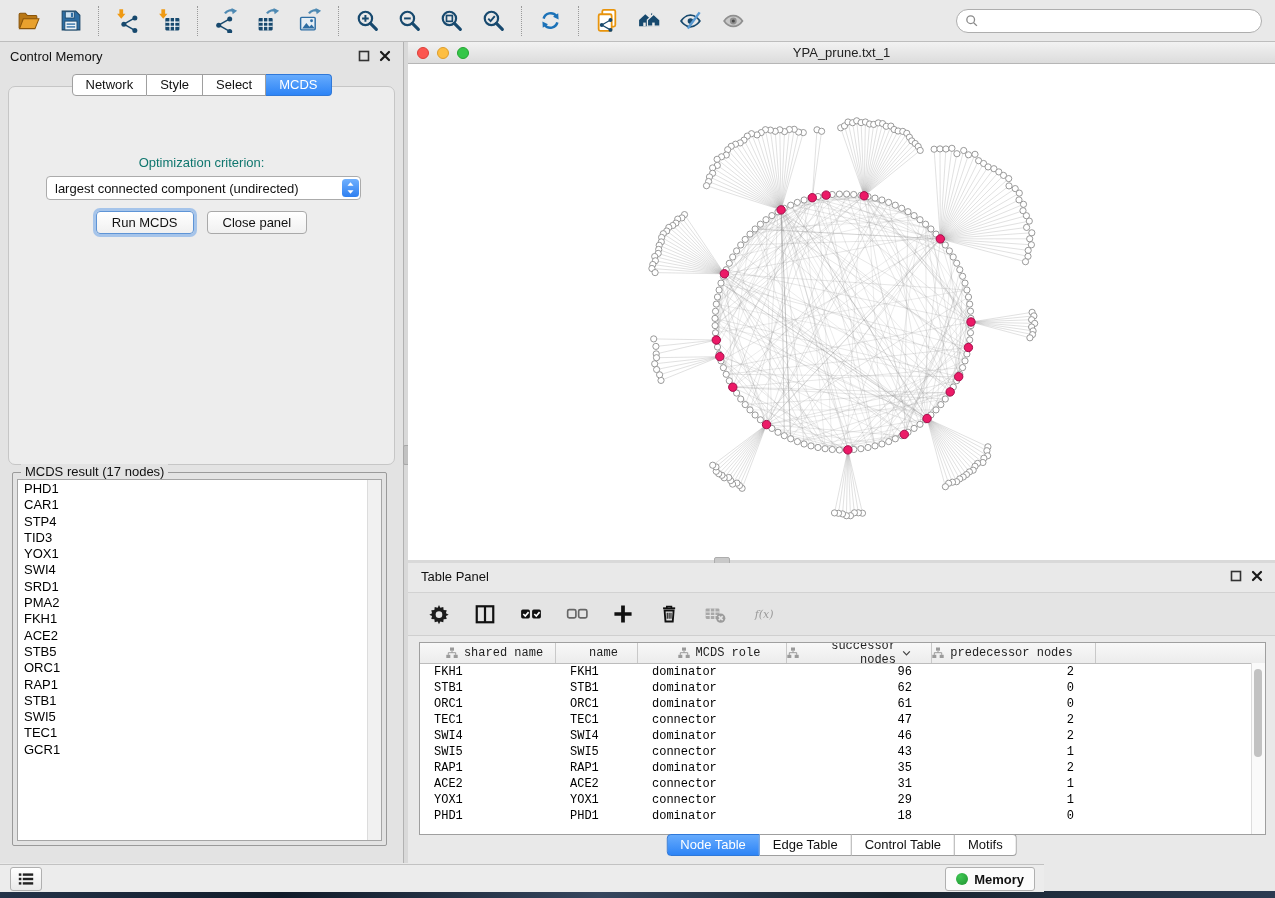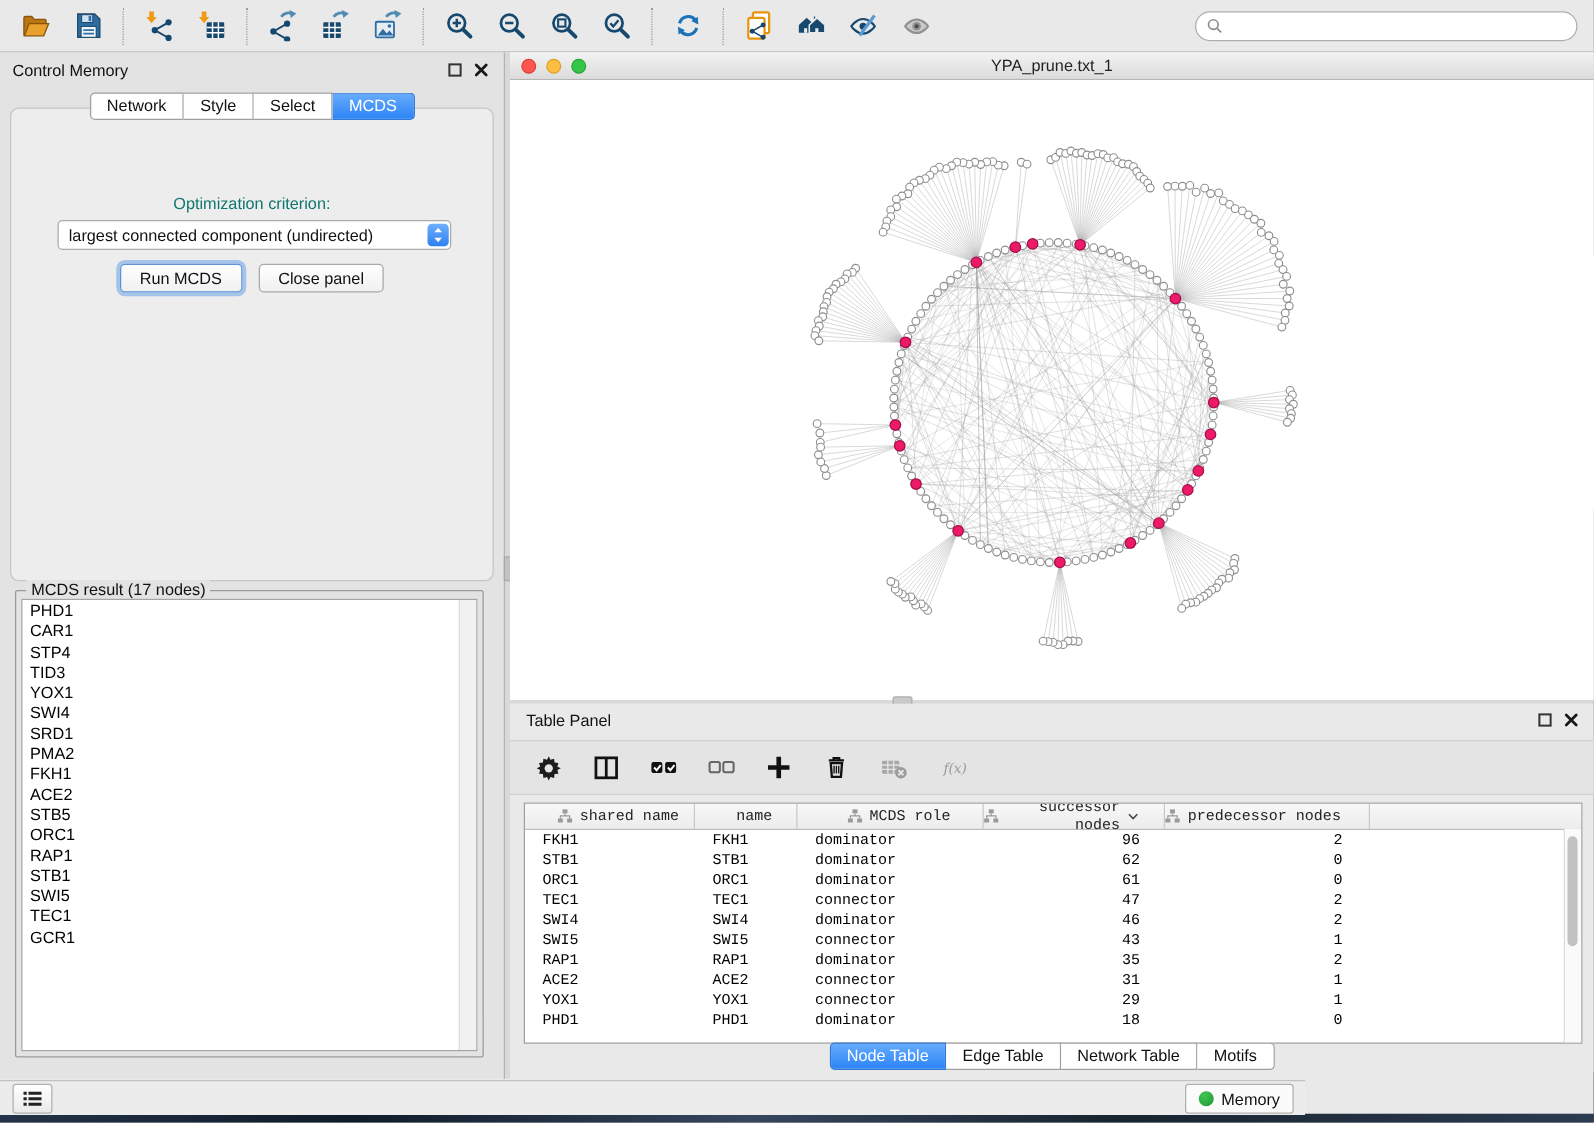--- a/index.html
+++ b/index.html
@@ -96,21 +96,21 @@
   .col1{width:82px;padding-left:14px;}
   .col2{width:149px;padding-left:14px;}
   .col3{width:145px;text-align:right;padding-right:20px;}
   .col4{width:164px;text-align:right;padding-right:22px;}
   .colfill{flex:1;}
   .tscroll{position:absolute;right:0;top:20px;bottom:0;width:13px;background:#fafafa;border-left:1px solid #ddd;}
   .tscroll .thumb{position:absolute;left:2px;top:6px;width:8px;height:88px;background:#c2c2c2;border-radius:4px;}
   .tp-tabs{left:50%;transform:translateX(-50%);top:271px;}
 
   
-  .statusbar{position:absolute;left:0;top:864px;width:1044px;height:27px;background:#ececec;border-top:1px solid #c2c2c2;}
+  .statusbar{position:absolute;left:0;top:864px;width:1044px;height:27px;background:#ececec;border-top:1px solid #c2c2c2;font-weight:bold;}
   .listbtn{position:absolute;left:10px;top:2px;width:30px;height:22px;border:1px solid #b0b0b0;border-radius:3px;
     background:linear-gradient(#ffffff,#eaeaea);display:flex;align-items:center;justify-content:center;}
   .listbtn svg{width:16px;height:14px;}
   .membtn{position:absolute;right:9px;top:2px;height:22px;border:1px solid #b0b0b0;border-radius:3px;
     background:#fbfbfb;display:flex;align-items:center;gap:6px;padding:0 10px;font-size:13px;color:#111;}
   .memdot{width:12px;height:12px;border-radius:50%;background:radial-gradient(circle at 35% 30%,#3fc653,#1e9330);}
 </style>
 </head>
 <body>
 
@@ -1287,21 +1287,21 @@
               <div class="td colfill"></div>
             </div>
           </div>
         <div class="tscroll">
             <div class="thumb"></div>
           </div>
       </div>
       <div class="seg tp-tabs">
           <button class="seg-tab active">Node Table</button>
           <button class="seg-tab">Edge Table</button>
-          <button class="seg-tab">Network Table</button>
+          <button class="seg-tab">Control Table</button>
           <button class="seg-tab">Motifs</button>
         </div>
     </div>
 
     <div class="statusbar">
       <div class="listbtn">
         <svg viewBox="0 0 20 16">
           <g fill="#222">
               <rect x="1" y="1" width="3.2" height="3"></rect>
               <rect x="6" y="1" width="13" height="3"></rect>

